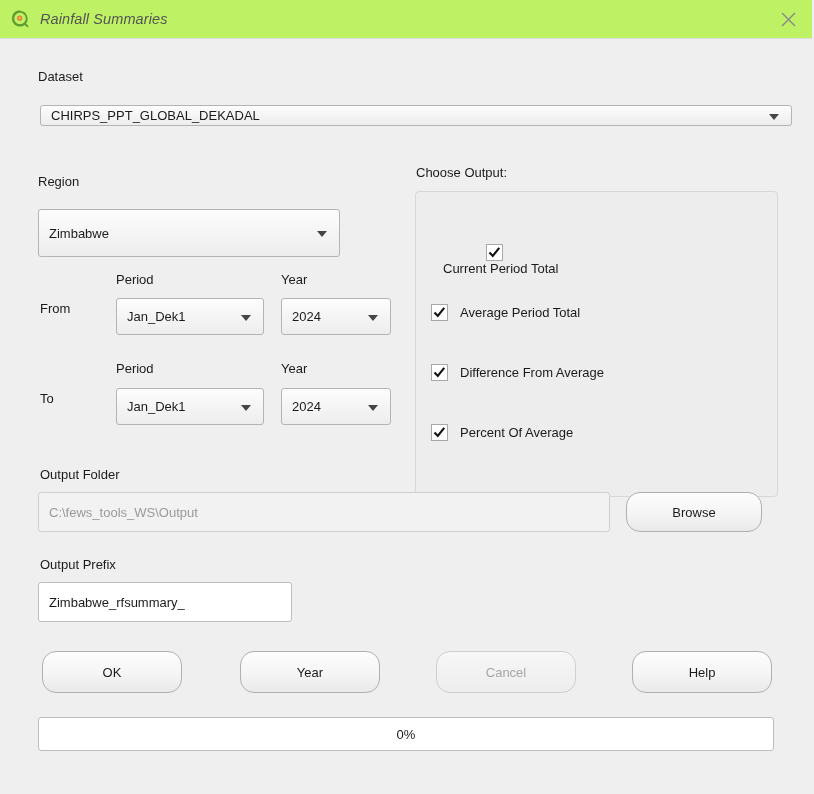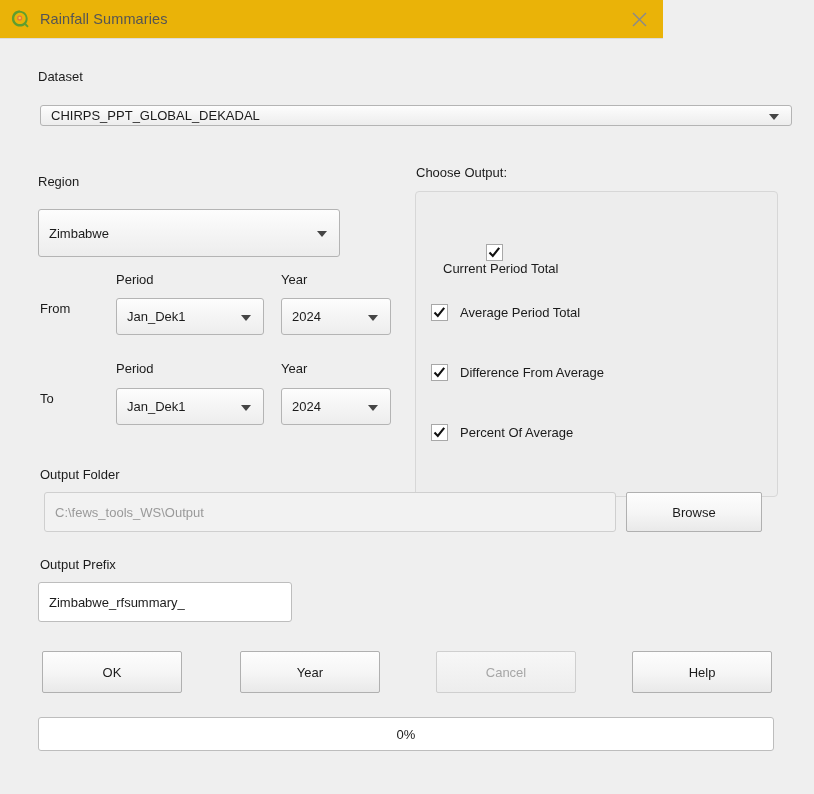--- a/index.html
+++ b/index.html
@@ -13,25 +13,26 @@
     font-family: "Liberation Sans", sans-serif;
     font-size: 13px;
     color: #1a1a1a;
     overflow: hidden;
   }
 
   
   .titlebar {
     position: absolute;
     left: 0; top: 0;
-    width: 663px; height: 38px;
-    background: #eab308;
+    width: 812px; height: 38px;
+    background: #bef264;
     border-bottom: 1px solid #dcdcdc;
     display: flex;
     align-items: center;
+    font-style: italic;
   }
   .title-icon {
     width: 20px; height: 20px;
     margin-left: 10px;
     flex: none;
     display: block;
   }
   .title-text {
     margin-left: 10px;
     font-size: 14.5px;
@@ -139,21 +140,21 @@
     color: #1b1b1b;
     white-space: nowrap;
   }
 
   
   .btn {
     position: absolute;
     box-sizing: border-box;
     background: linear-gradient(to bottom, #fdfdfd 0%, #f6f6f6 50%, #e9e9e9 100%);
     border: 1px solid #b0b0b0;
-    border-radius: 2px;
+    border-radius: 14px;
     display: flex;
     align-items: center;
     justify-content: center;
     font-size: 13px;
     color: #1b1b1b;
     cursor: default;
   }
   .btn.disabled {
     color: #a6a6a6;
     border-color: #cfcfcf;
@@ -271,21 +272,21 @@
       <span class="checkbox">
         <svg width="13" height="13" viewBox="0 0 13 13">
           <polyline points="1.5,6.5 4.8,10 11.2,1.8" fill="none" stroke="#111111" stroke-width="2.1"></polyline>
         </svg>
       </span>
       <span class="ck-label">Percent Of Average</span>
     </div>
   </div>
 
   <div class="lbl" style="left:40px; top:428px;">Output Folder</div>
-  <div class="textfield readonly placeholder" style="left:38px; top:453px; width:572px; height:40px;margin-left:6px;">
+  <div class="textfield readonly placeholder" style="left:38px; top:453px; width:572px; height:40px;">
     <span class="value">C:\fews_tools_WS\Output</span>
   </div>
   <div class="btn" style="left:626px; top:453px; width:136px; height:40px;">Browse</div>
 
   <div class="lbl" style="left:40px; top:518px;">Output Prefix</div>
   <div class="textfield" style="left:38px; top:543px; width:254px; height:40px;">
     <span class="value">Zimbabwe_rfsummary_</span>
   </div>
 
   <div class="btn" style="left:42px; top:612px; width:140px; height:42px;">OK</div>

